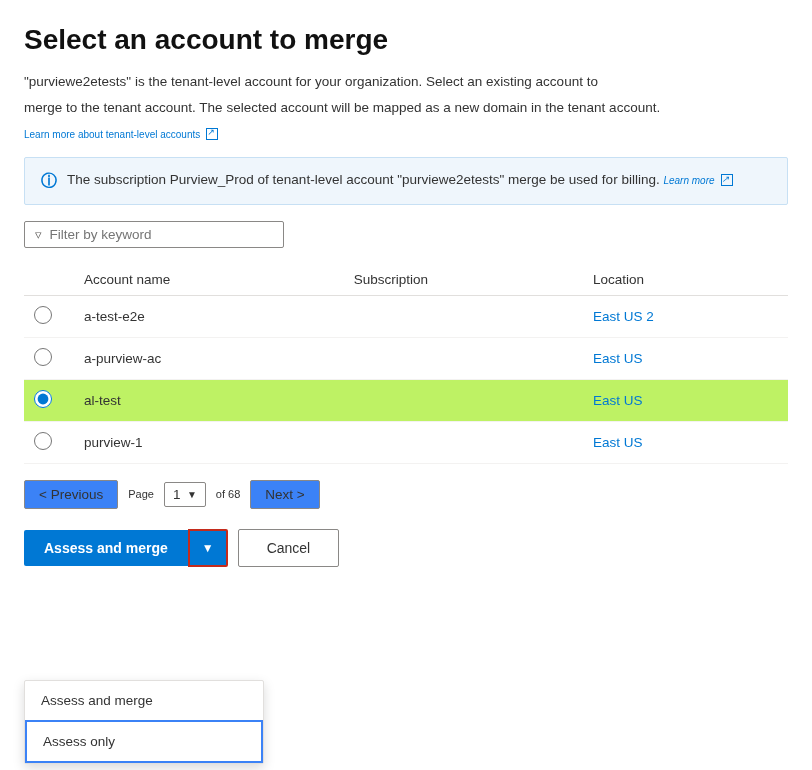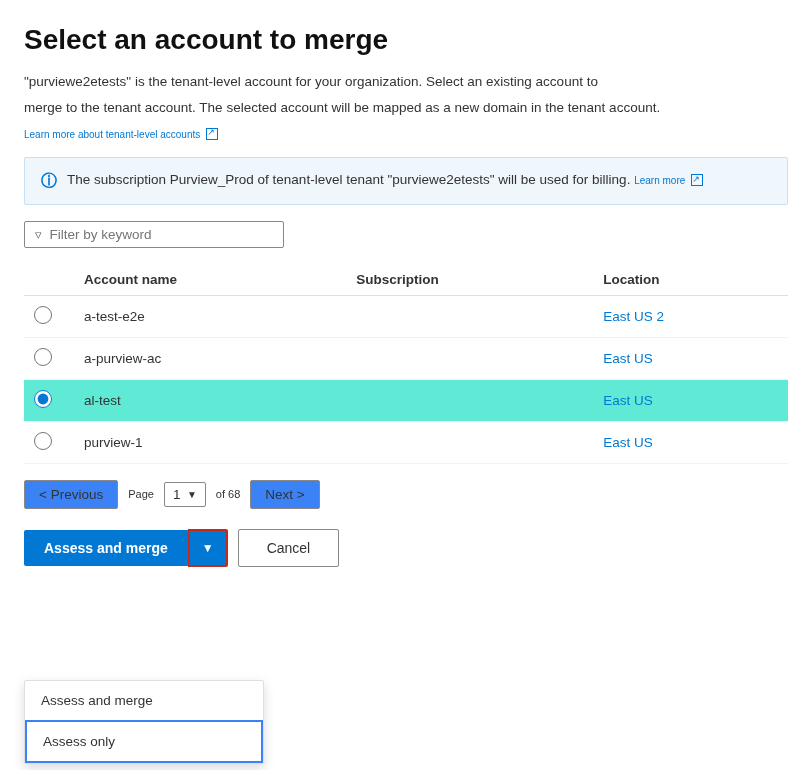--- a/index.html
+++ b/index.html
@@ -77,21 +77,21 @@
     }
     .filter-icon {
       color: #605e5c;
       font-size: 13px;
     }
     table {
       width: 100%;
       border-collapse: collapse;
     }
     thead th {
-      font-weight: 700;
+      font-weight: 400;
       font-size: 13.5px;
       color: #333;
       text-align: left;
       padding: 8px 10px;
       border-bottom: 1px solid #e1dfdd;
     }
     thead th:first-child { width: 50px; }
     tbody tr {
       border-bottom: 1px solid #f3f2f1;
     }
@@ -219,21 +219,21 @@
     }
     .ext-link-icon::after {
       content: '↗';
       font-size: 9px;
       position: absolute;
       top: -2px;
       left: 0;
       color: #0078d4;
     }
     .selected-row {
-      background: #5eead4;
+      background: #bef264;
     }
   </style>
 </head>
 <body>
 
 
 
 
 <h1>Select an account to merge</h1>
 
@@ -242,22 +242,22 @@
 <p class="description">merge to the tenant account. The selected account will be mapped as a new domain in the tenant account.</p>
 <a class="learn-link" href="#">
   <span>Learn more about tenant-level accounts</span>
   <span class="ext-link-icon"></span>
 </a>
 
 
 <div class="info-box">
   <span class="info-icon">ⓘ</span>
   <span class="info-text">
-    <span>The subscription Purview_Prod of tenant-level tenant "purviewe2etests" will be used for billing.</span>
-    <a class="learn-link" href="#" style="display:inline-flex;">
+    <span>The subscription Purview_Prod of tenant-level account "purviewe2etests" merge be used for billing.</span>
+    <a class="learn-link" href="#" style="display:inline-flex;font-style:italic;">
       <span>Learn more</span>
       <span class="ext-link-icon"></span>
     </a>
   </span>
 </div>
 
 
 <div class="filter-row">
   <div class="filter-input-wrap">
     <span class="filter-icon">▿</span>

